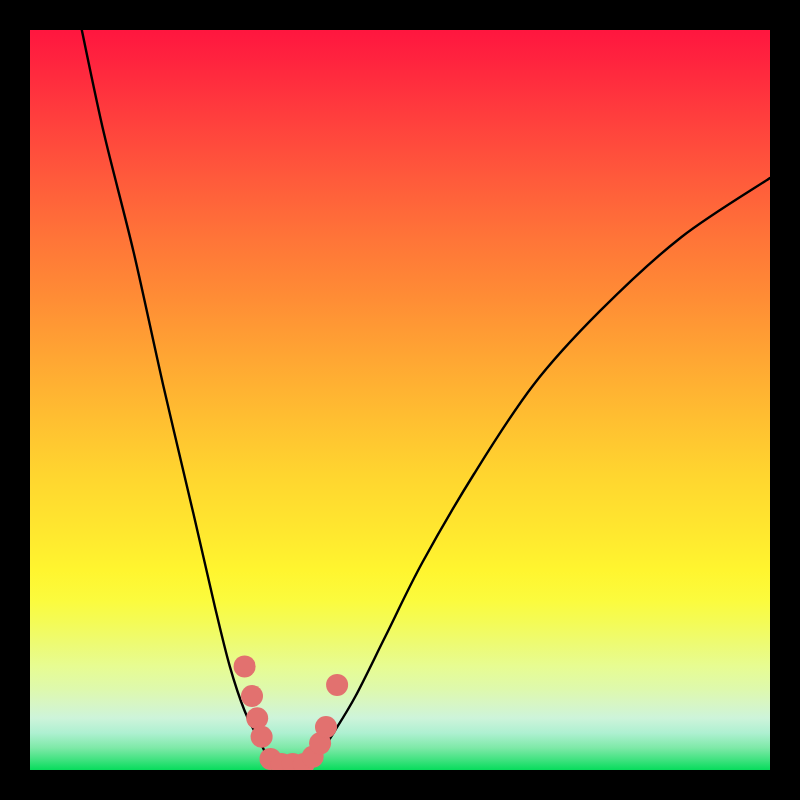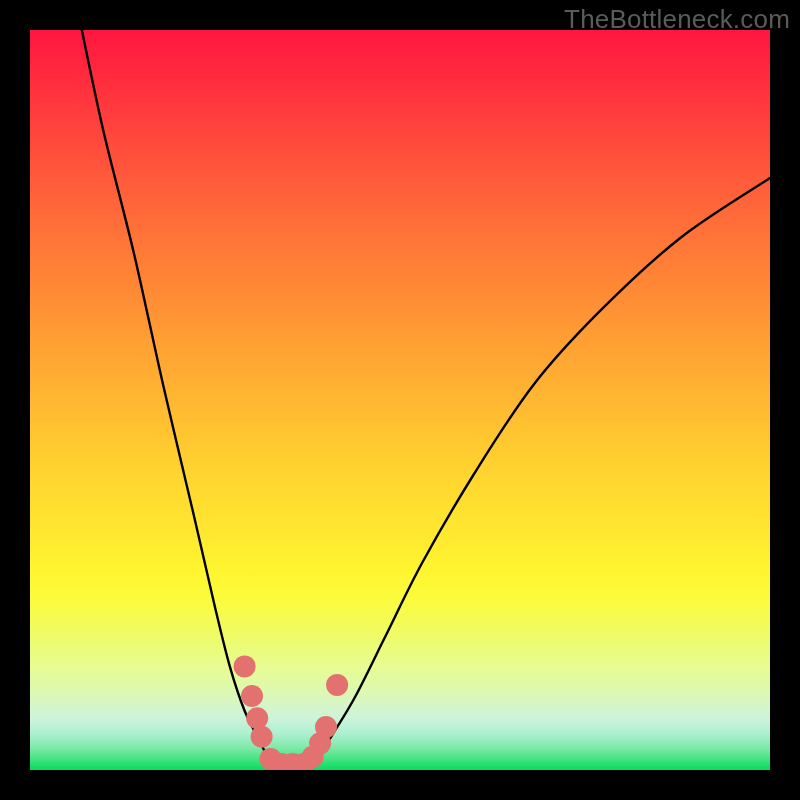--- a/index.html
+++ b/index.html
@@ -73,21 +73,20 @@
     top: 0;
     width: 740px;
     height: 740px;
     z-index: 20;
   }
 </style>
 </head>
 <body>
 
 <div class="frame">
-  <div class="watermark">TheBottleneck.com</div>
 
   <div class="plot">
     <svg class="curves" viewBox="0 0 740 740" preserveAspectRatio="none">
       <path id="left-curve-path" fill="none" stroke-width="2.4" stroke-linecap="round" d="M 51.80 0.00 C 55.35 16.58, 65.71 68.08, 74.00 103.60 C 82.29 139.12, 94.13 181.74, 103.60 222.00 C 113.07 262.26, 123.73 313.76, 133.20 355.20 C 142.67 396.64, 154.51 445.48, 162.80 481.00 C 171.09 516.52, 179.08 552.34, 185.00 577.20 C 190.92 602.06, 195.06 619.82, 199.80 636.40 C 204.54 652.98, 209.86 668.96, 214.60 680.80 C 219.34 692.64, 225.85 703.30, 229.40 710.40 C 232.95 717.50, 234.43 721.65, 236.80 725.20 C 239.17 728.75, 241.83 730.82, 244.20 732.60 C 246.57 734.38, 249.23 735.71, 251.60 736.30 C 253.97 736.89, 257.82 736.30, 259.00 736.30" stroke="#000000"></path>
       <path id="right-curve-path" fill="none" stroke-width="2.4" stroke-linecap="round" d="M 259.00 736.30 C 261.37 736.30, 269.06 738.08, 273.80 736.30 C 278.54 734.52, 283.86 730.53, 288.60 725.20 C 293.34 719.87, 297.48 712.47, 303.40 703.00 C 309.32 693.53, 317.31 681.39, 325.60 666.00 C 333.89 650.61, 344.54 628.11, 355.20 606.80 C 365.86 585.49, 377.99 558.85, 392.20 532.80 C 406.41 506.75, 426.24 472.42, 444.00 444.00 C 461.76 415.58, 483.07 381.25, 503.20 355.20 C 523.33 329.15, 546.12 304.88, 569.80 281.20 C 593.48 257.52, 623.97 228.51, 651.20 207.20 C 678.43 185.89, 725.79 157.47, 740.00 148.00" stroke="#000000"></path>
     </svg>
     <svg class="markers" viewBox="0 0 740 740" preserveAspectRatio="none" id="marker-layer">
     <circle cx="214.60" cy="636.40" r="11" fill="#e2716f" stroke="#e2716f" stroke-width="0"></circle>
         <circle cx="222.00" cy="666.00" r="11" fill="#e2716f" stroke="#e2716f" stroke-width="0"></circle>
         <circle cx="227.18" cy="688.20" r="11" fill="#e2716f" stroke="#e2716f" stroke-width="0"></circle>

